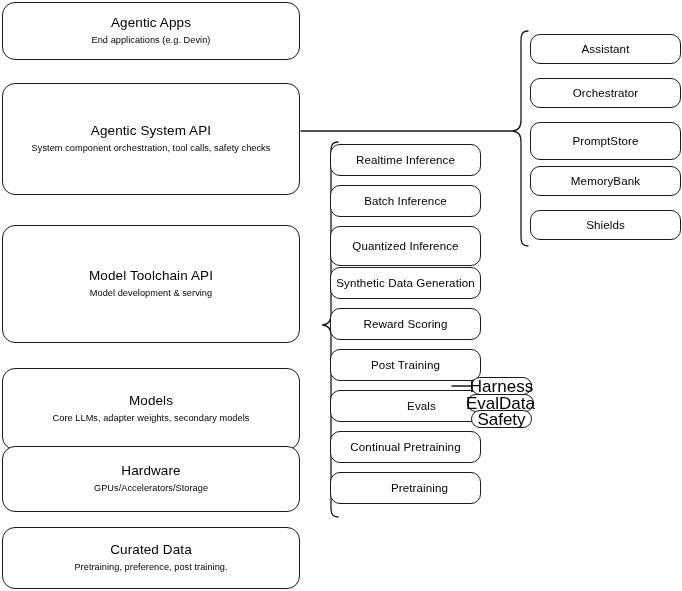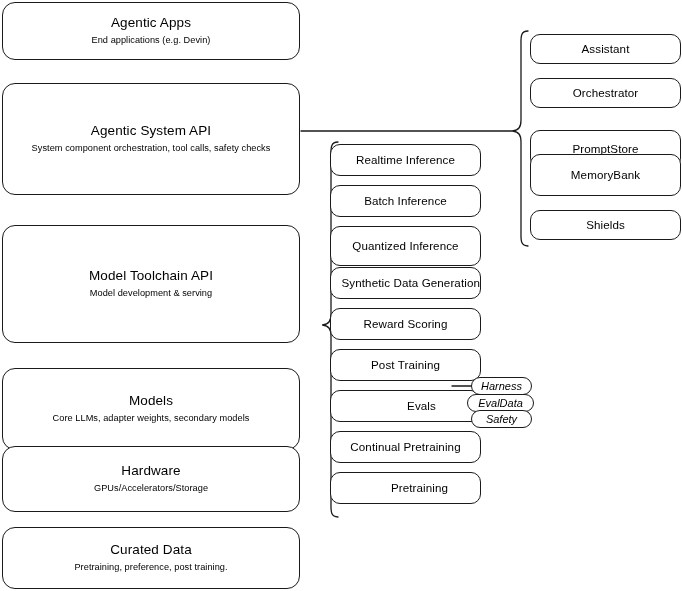--- a/index.html
+++ b/index.html
@@ -72,25 +72,24 @@
     position: absolute;
     box-sizing: border-box;
     border: 1.3px solid #1a1a1a;
     border-radius: 999px;
     background: #ffffff;
     display: flex;
     align-items: center;
     justify-content: center;
   }
   .badge-label {
-    font-size: 11px;
+    font-size: 17px;
     color: #000000;
     line-height: 1;
     white-space: nowrap;
-    font-style: italic;
   }
 
   
   #connectors {
     position: absolute;
     left: 0;
     top: 0;
     width: 682px;
     height: 591px;
     pointer-events: none;
@@ -166,21 +165,21 @@
 
   <div class="item-box" style="left:330px; top:144px; width:151px; height:32px;">
     <span class="item-label">Realtime Inference</span>
   </div>
   <div class="item-box" style="left:330px; top:185px; width:151px; height:32px;">
     <span class="item-label">Batch Inference</span>
   </div>
   <div class="item-box" style="left:330px; top:226px; width:151px; height:40px;">
     <span class="item-label">Quantized Inference</span>
   </div>
-  <div class="item-box" style="left:330px; top:267px; width:151px; height:32px;justify-content:flex-end;">
+  <div class="item-box" style="left:330px; top:267px; width:151px; height:32px;">
     <span class="item-label">Synthetic Data Generation</span>
   </div>
   <div class="item-box" style="left:330px; top:308px; width:151px; height:32px;">
     <span class="item-label">Reward Scoring</span>
   </div>
   <div class="item-box" style="left:330px; top:349px; width:151px; height:32px;">
     <span class="item-label">Post Training</span>
   </div>
   <div class="item-box" style="left:330px; top:390px; width:151px; height:32px;padding-left:32px;">
     <span class="item-label">Evals</span>
@@ -201,23 +200,23 @@
   <div class="badge" style="left:471px; top:410px; width:61px; height:18px;">
     <span class="badge-label">Safety</span>
   </div>
 
   <div class="item-box" style="left:530px; top:34px; width:151px; height:30px;">
     <span class="item-label">Assistant</span>
   </div>
   <div class="item-box" style="left:530px; top:78px; width:151px; height:30px;">
     <span class="item-label">Orchestrator</span>
   </div>
-  <div class="item-box" style="left:530px; top:130px; width:151px; height:38px;">
+  <div class="item-box" style="left:530px; top:122px; width:151px; height:38px;">
     <span class="item-label">PromptStore</span>
   </div>
-  <div class="item-box" style="left:530px; top:154px; width:151px; height:42px;">
+  <div class="item-box" style="left:530px; top:166px; width:151px; height:30px;">
     <span class="item-label">MemoryBank</span>
   </div>
   <div class="item-box" style="left:530px; top:210px; width:151px; height:30px;">
     <span class="item-label">Shields</span>
   </div>
 
 </div>
 
 </body></html>

